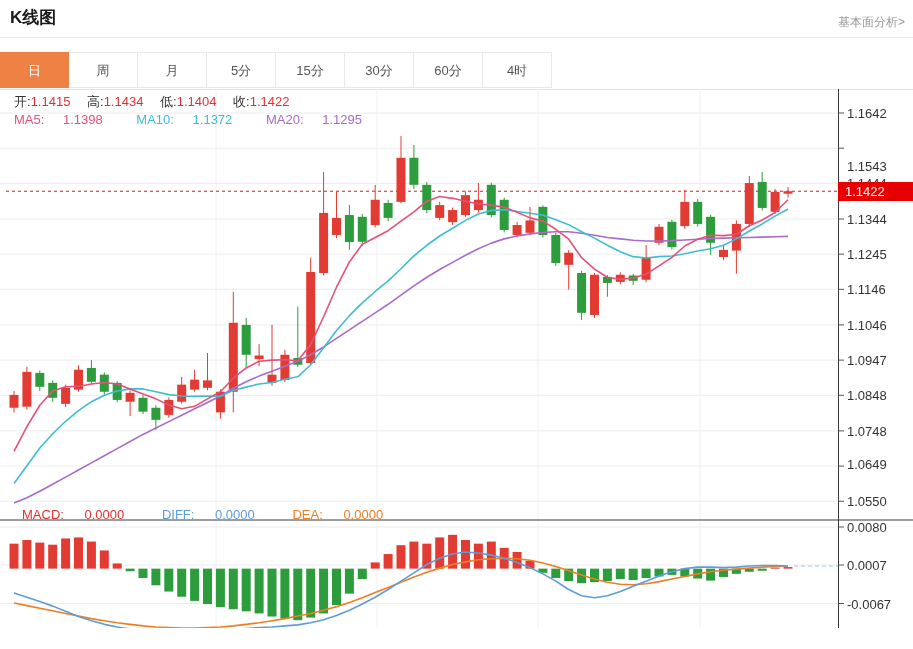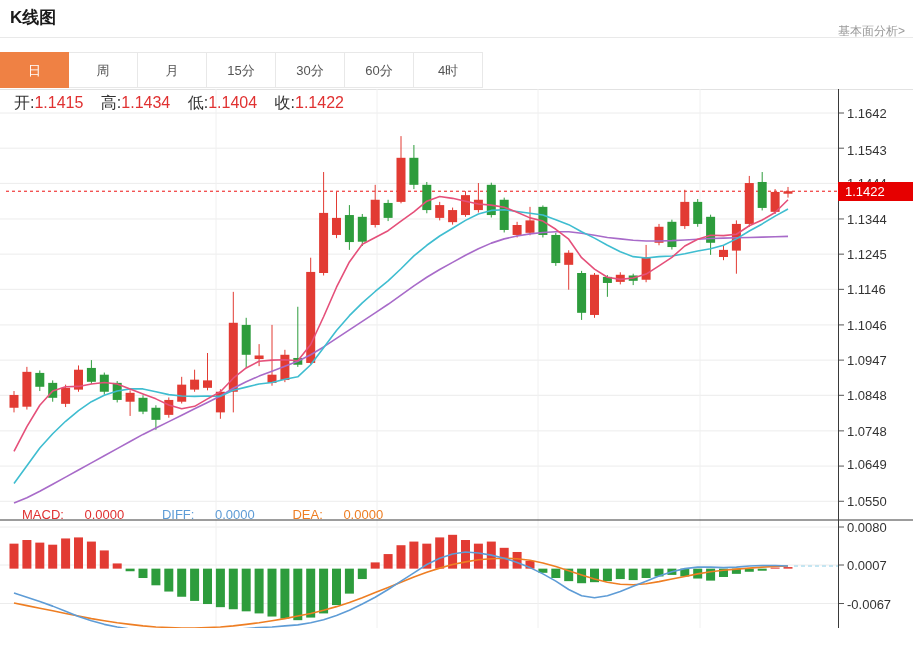--- a/index.html
+++ b/index.html
@@ -1,29 +1,29 @@
 <!DOCTYPE html>
 <html><head>
 <meta charset="utf-8">
 <style>
   html,body{margin:0;padding:0;background:#fff;}
   body{font-family:"Liberation Sans","DejaVu Sans",sans-serif;}
   .stage{position:relative;width:913px;height:628px;background:#fff;overflow:hidden;}
   .page-title{position:absolute;left:10px;top:6px;font-size:17px;font-weight:bold;color:#1a1a1a;}
-  .fund-link{position:absolute;right:8px;top:23px;font-size:12px;color:#999;cursor:pointer;}
+  .fund-link{position:absolute;right:8px;top:14px;font-size:12px;color:#999;cursor:pointer;}
   .top-divider{position:absolute;left:0;top:37px;width:913px;border-bottom:1px solid #e9e9e9;}
   .tabbar{position:absolute;left:0;top:52px;width:913px;height:37px;border-bottom:1px solid #e2e2e2;display:flex;}
   .tab{width:69px;height:36px;line-height:36px;text-align:center;font-size:13px;color:#555;
        background:#fff;border:1px solid #e8e8e8;border-left:none;cursor:pointer;box-sizing:border-box;}
   .tab:first-child{border-left:1px solid #e8e8e8;}
   .tab.active{background:#ef8144;border-color:#ef8144;color:#fff;}
   .chart-area{position:absolute;left:0;top:87px;width:913px;height:562px;}
   svg{position:absolute;left:0;top:0;}
   .overlay{position:absolute;left:0;top:87px;width:913px;height:562px;pointer-events:none;}
-  .legend-ohlc{position:absolute;left:14px;top:6px;font-size:16px;white-space:nowrap;}
+  .legend-ohlc{position:absolute;left:14px;top:6px;font-size:13px;white-space:nowrap;}
   .legend-ohlc .lp{color:#333;}
   .legend-ohlc .lv{color:#e03131;margin-right:13px;}
   .legend-ma{position:absolute;left:14px;top:25px;font-size:13px;white-space:nowrap;}
   .legend-ma span{margin-right:15px;}
   .ma5c{color:#e5507a;} .ma10c{color:#3fbdd0;} .ma20c{color:#a86bc9;}
   .legend-macd{position:absolute;left:22px;top:420px;font-size:13px;white-space:nowrap;}
   .legend-macd span{margin-right:17px;}
   .macdc{color:#e03131;} .diffc{color:#5e9cd6;} .deac{color:#ee7e23;}
   .axis-label{position:absolute;left:847px;font-size:13px;color:#333;transform:translateY(-50%);}
   .price-tag{position:absolute;left:838px;top:95px;width:68px;height:19px;background:#e60000;
@@ -34,20 +34,21 @@
 
 <div class="stage">
   <div class="page-title">K线图</div>
   <div class="fund-link">基本面分析&gt;</div>
   <div class="top-divider"></div>
 
   <div class="tabbar">
     <div class="tab active">日</div>
     <div class="tab">周</div>
     <div class="tab">月</div>
+    <div class="tab">5分</div>
     <div class="tab">15分</div>
     <div class="tab">30分</div>
     <div class="tab">60分</div>
     <div class="tab">4时</div>
   </div>
 
   <div class="chart-area">
     <svg id="chart-svg" width="913" height="562">
         <line x1="0" y1="26" x2="838" y2="26" stroke="#ececec" stroke-width="1"></line>
         <line x1="838" y1="26" x2="844" y2="26" stroke="#555" stroke-width="1"></line>
@@ -282,28 +283,33 @@
       </svg>
   </div>
 
   <div class="overlay">
     <div class="legend-ohlc">
       <span class="lp">开:</span><span class="lv">1.1415</span>
       <span class="lp">高:</span><span class="lv">1.1434</span>
       <span class="lp">低:</span><span class="lv">1.1404</span>
       <span class="lp">收:</span><span class="lv">1.1422</span>
     </div>
+    <div class="legend-ma">
+      <span class="ma5c"><span>MA5:</span> <span>1.1398</span></span>
+      <span class="ma10c"><span>MA10:</span> <span>1.1372</span></span>
+      <span class="ma20c"><span>MA20:</span> <span>1.1295</span></span>
+    </div>
     <div class="legend-macd">
       <span class="macdc"><span>MACD:</span> <span>0.0000</span></span>
       <span class="diffc"><span>DIFF:</span> <span>0.0000</span></span>
       <span class="deac"><span>DEA:</span> <span>0.0000</span></span>
     </div>
     <div id="yaxis">
         <div class="axis-label" style="top: 26px;">1.1642</div>
-        <div class="axis-label" style="top: 63px;">1.1543</div>
+        <div class="axis-label" style="top: 79px;">1.1543</div>
         <div class="axis-label" style="top: 96.4px;">1.1444</div>
         <div class="axis-label" style="top: 131.956px;">1.1344</div>
         <div class="axis-label" style="top: 167.156px;">1.1245</div>
         <div class="axis-label" style="top: 202.356px;">1.1146</div>
         <div class="axis-label" style="top: 237.911px;">1.1046</div>
         <div class="axis-label" style="top: 273.111px;">1.0947</div>
         <div class="axis-label" style="top: 308.311px;">1.0848</div>
         <div class="axis-label" style="top: 343.867px;">1.0748</div>
         <div class="axis-label" style="top: 377px;">1.0649</div>
         <div class="axis-label" style="top: 414.267px;">1.0550</div>

